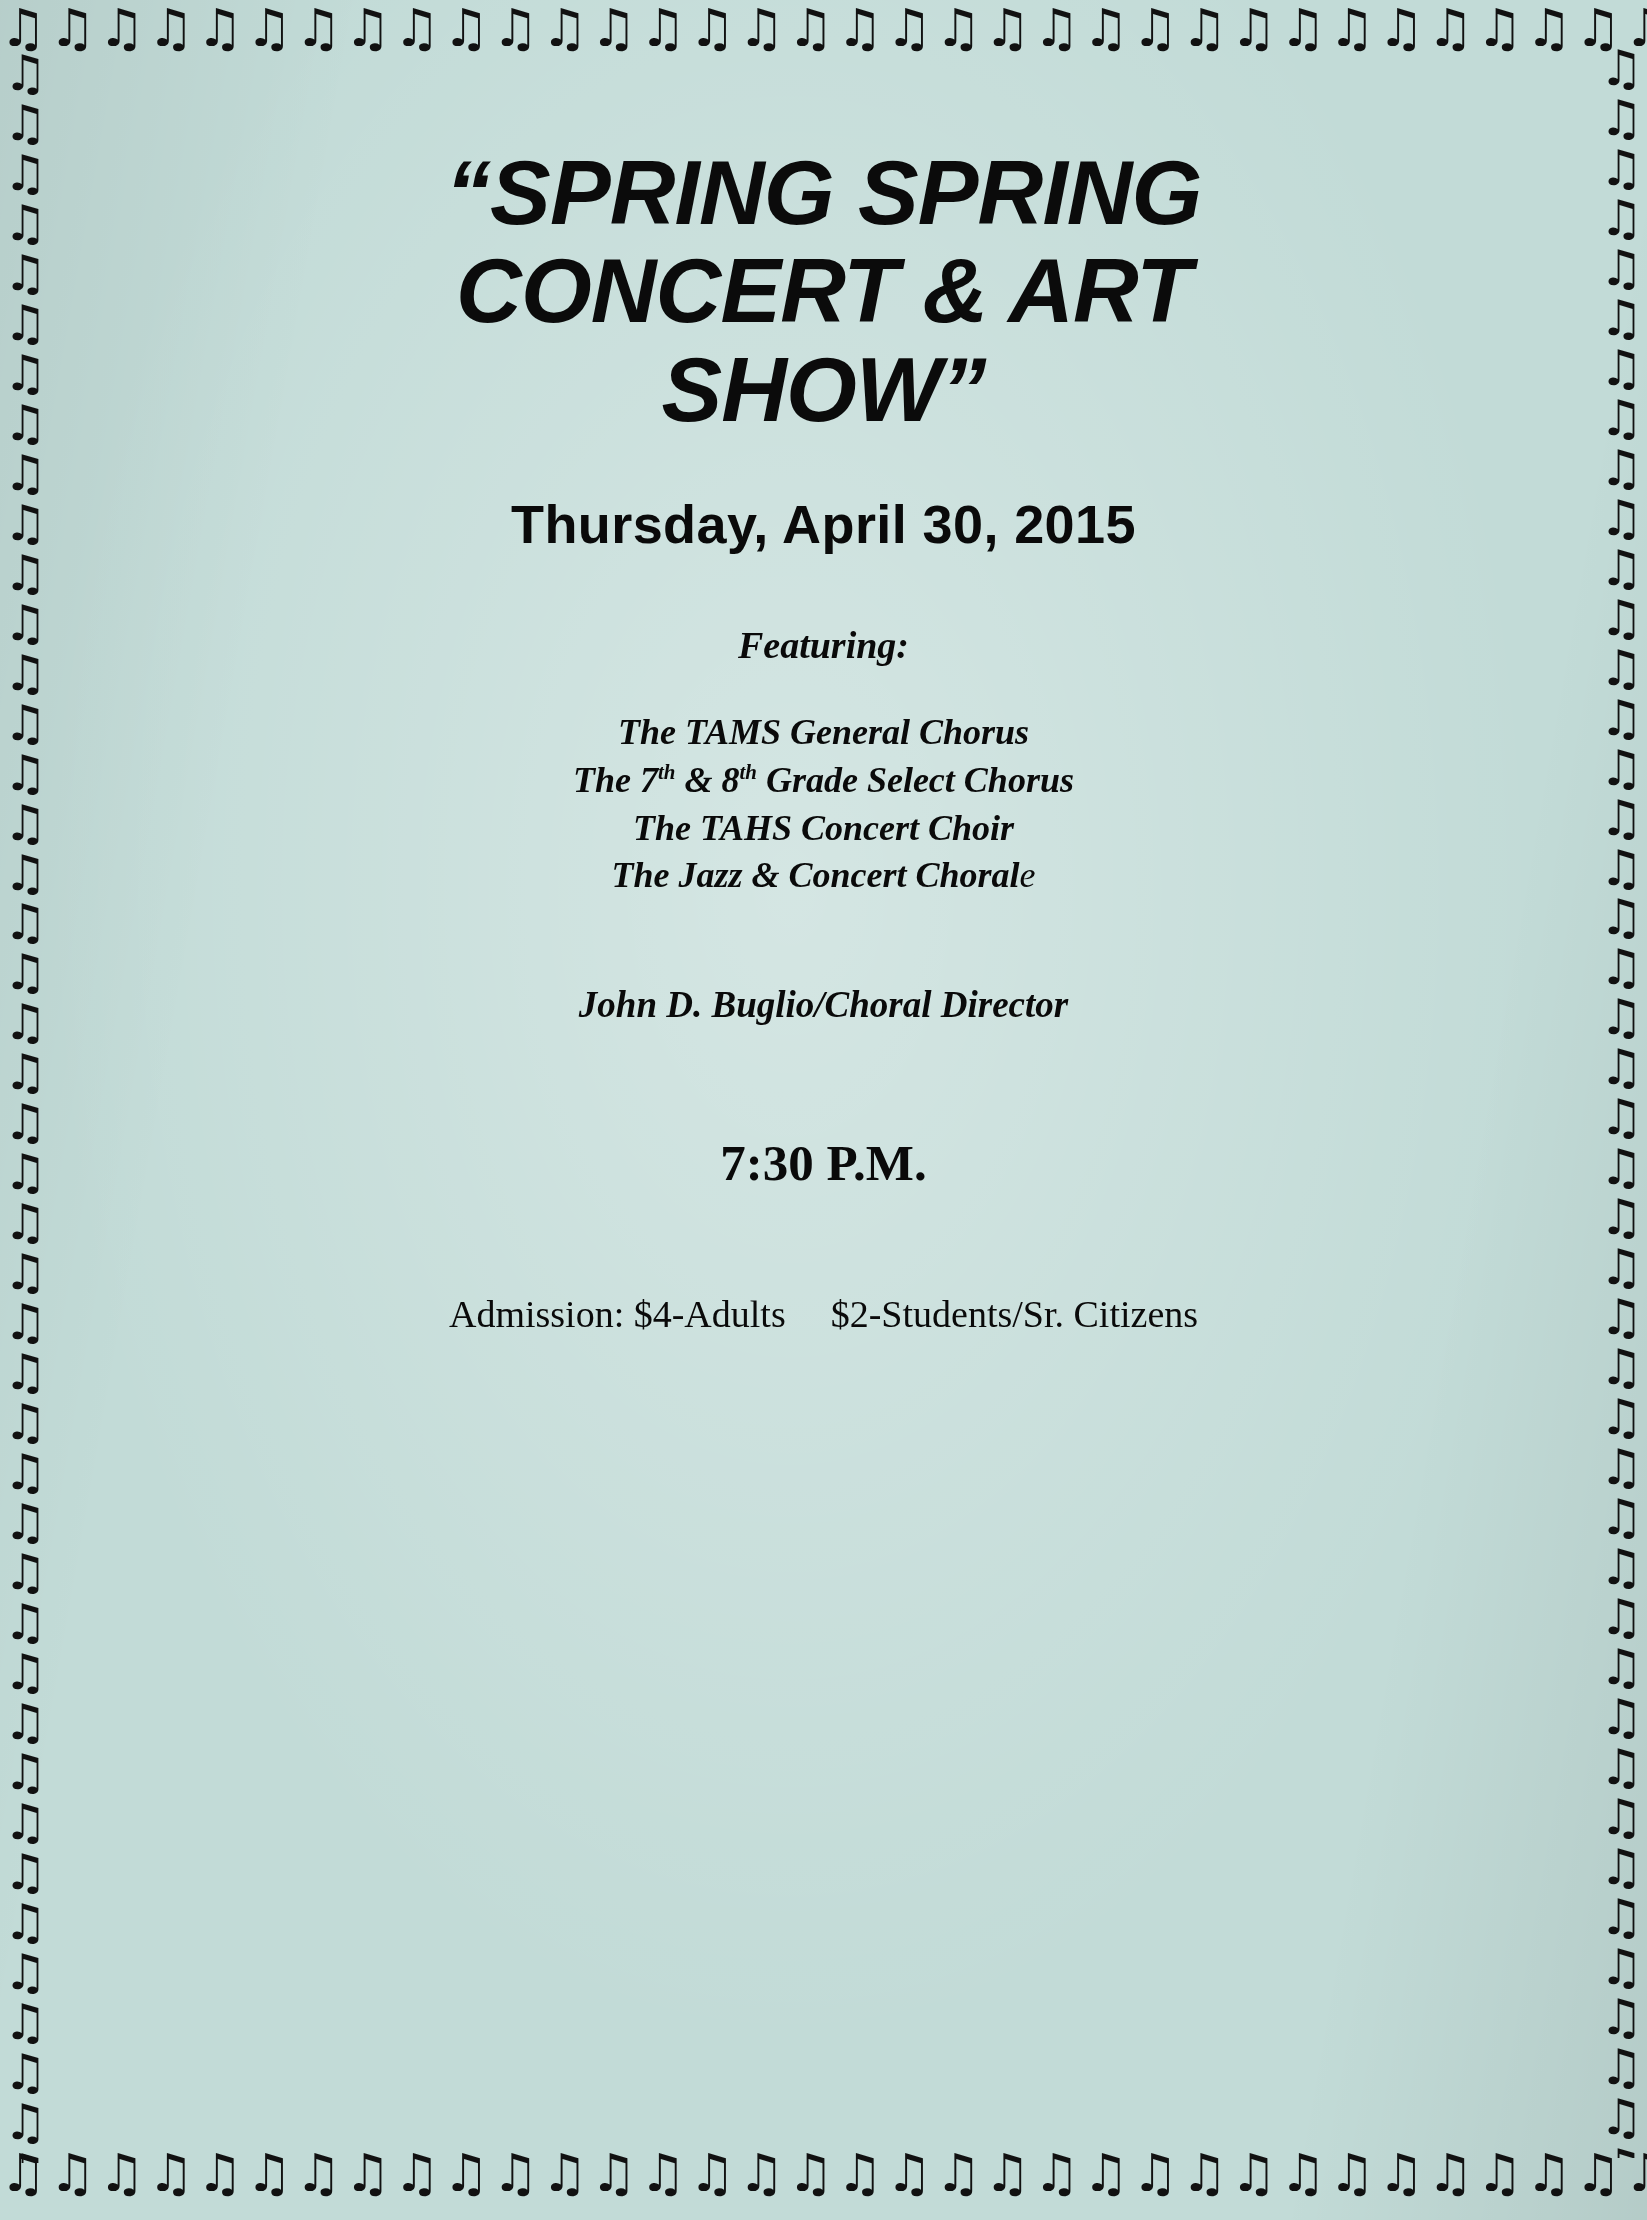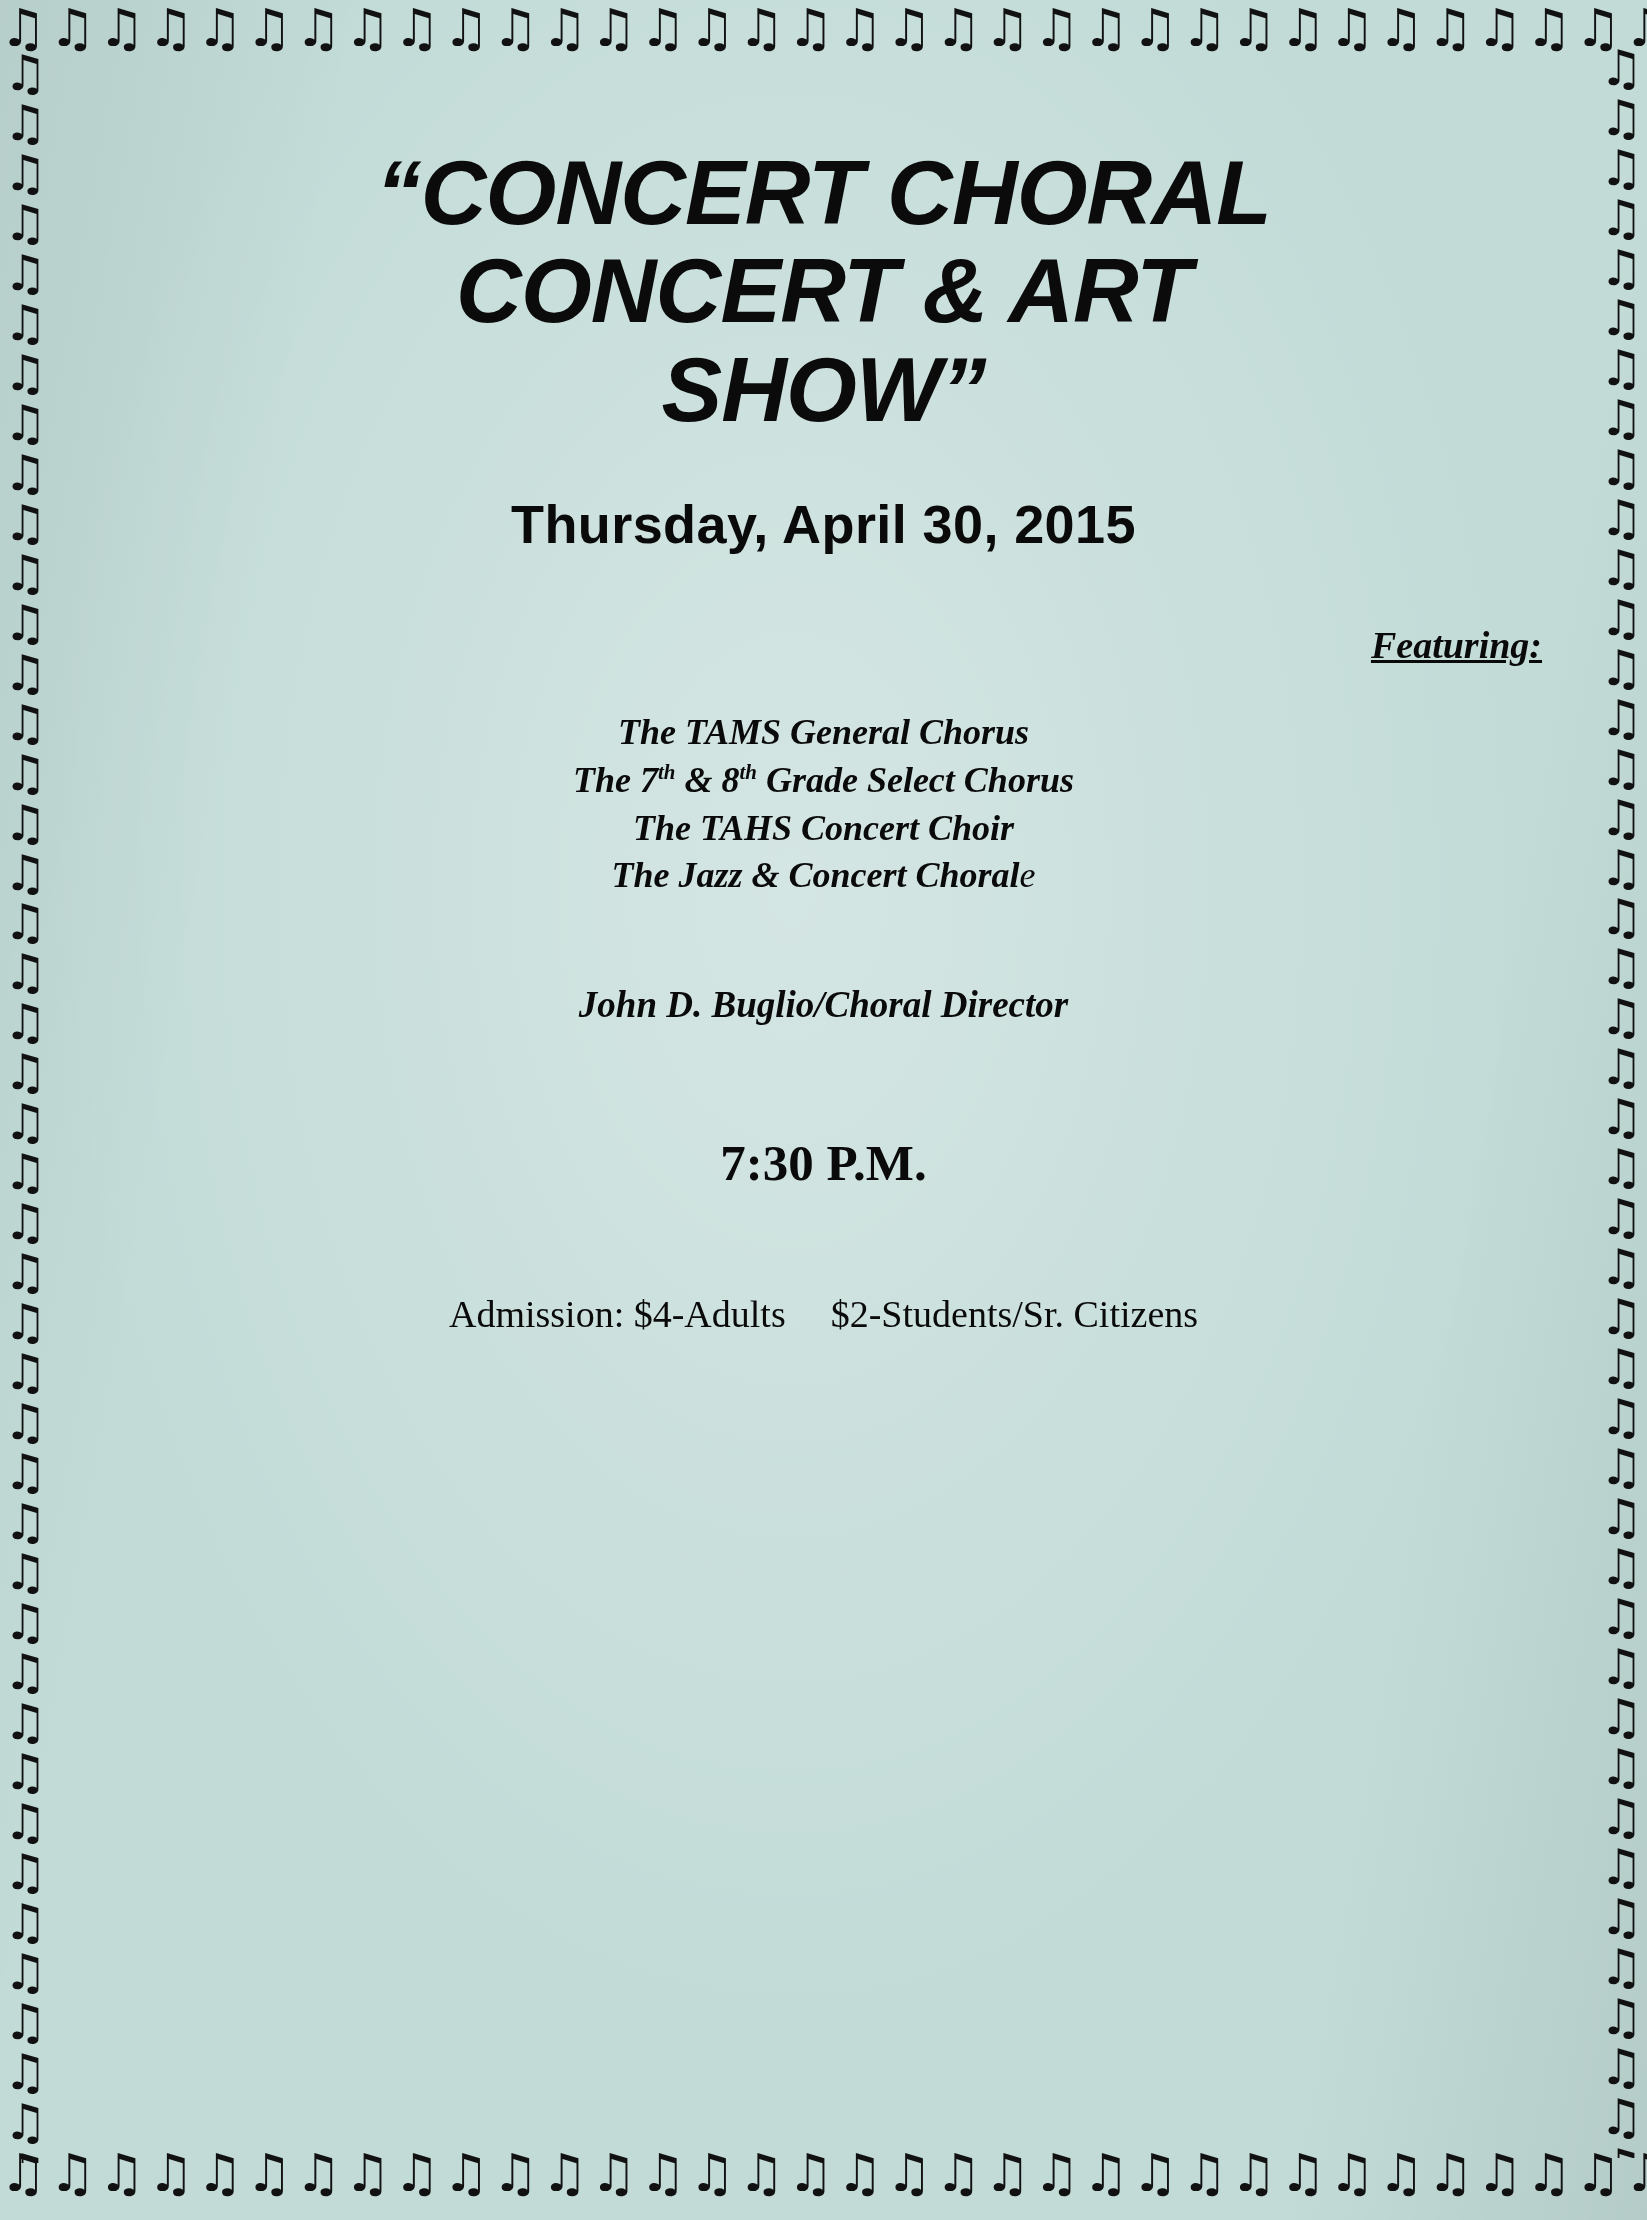--- a/index.html
+++ b/index.html
@@ -106,24 +106,22 @@
     color: #0a0a0a;
     margin-top: 54px;
     letter-spacing: 0.4px;
   }
 
   .featuring {
     font-family: "Liberation Serif", serif;
     font-weight: bold;
     font-style: italic;
     font-size: 38px;
-    text-decoration: underline;
     margin-top: 68px;
     color: #0a0a0a;
-    text-align: right;
   }
 
   .ensembles {
     margin-top: 42px;
   }
   .ensembles div {
     font-family: Liberation Serif, serif;
     font-weight: bold;
     font-style: italic;
     font-size: 36px;
@@ -186,21 +184,21 @@
   <div class="paper-shade"></div>
 
   <div class="note-border note-border-top">♫♫♫♫♫♫♫♫♫♫♫♫♫♫♫♫♫♫♫♫♫♫♫♫♫♫♫♫♫♫♫♫♫♫♫♫♫♫♫♫♫♫♫</div>
   <div class="note-border note-border-bottom">♫♫♫♫♫♫♫♫♫♫♫♫♫♫♫♫♫♫♫♫♫♫♫♫♫♫♫♫♫♫♫♫♫♫♫♫♫♫♫♫♫♫♫</div>
   <div class="note-border note-border-left">♫♫♫♫♫♫♫♫♫♫♫♫♫♫♫♫♫♫♫♫♫♫♫♫♫♫♫♫♫♫♫♫♫♫♫♫♫♫♫♫♫♫♫♫♫♫♫♫♫♫♫♫♫♫♫♫♫</div>
   <div class="note-border note-border-right">♫♫♫♫♫♫♫♫♫♫♫♫♫♫♫♫♫♫♫♫♫♫♫♫♫♫♫♫♫♫♫♫♫♫♫♫♫♫♫♫♫♫♫♫♫♫♫♫♫♫♫♫♫♫♫♫♫</div>
 
   <div class="content">
 
     <div class="title">
-      <div>“CONCERT CHORAL</div>
+      <div>“SPRING SPRING</div>
       <div>CONCERT &amp; ART</div>
       <div>SHOW”</div>
     </div>
 
     <div class="date">Thursday, April 30, 2015</div>
 
     <div class="featuring">Featuring:</div>
 
     <div class="ensembles">
       <div>The TAMS General Chorus</div>

